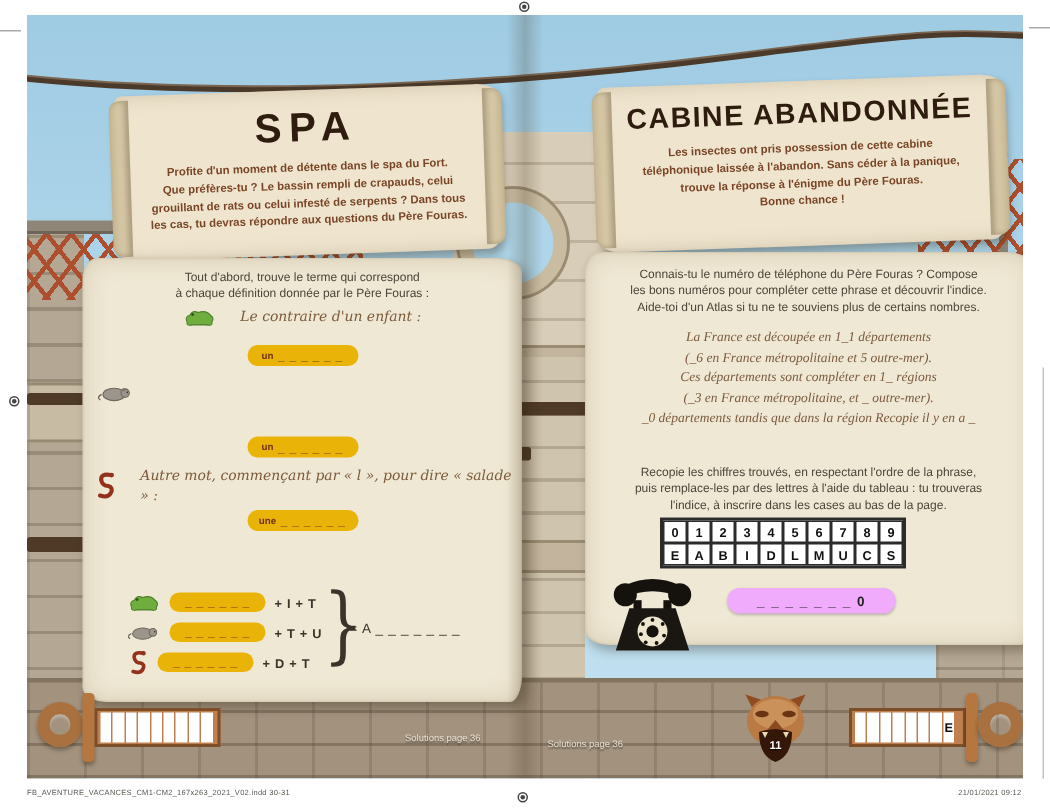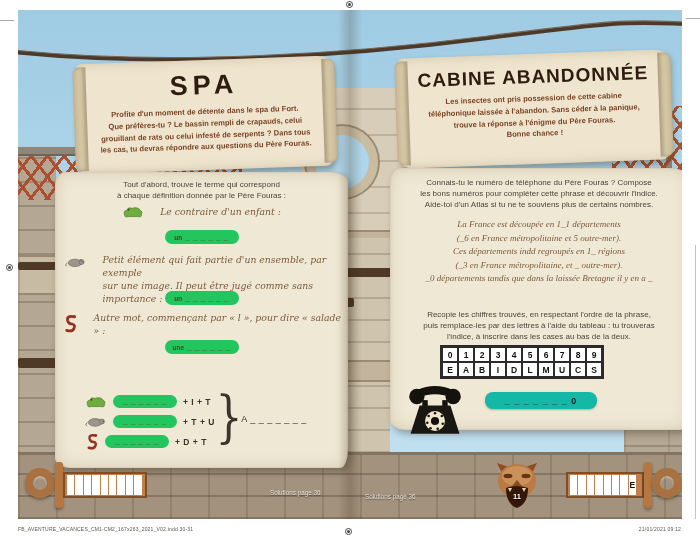--- a/index.html
+++ b/index.html
@@ -73,21 +73,21 @@
   .panel-right{left:372px;top:158px;width:298px;height:262px}
   .para{position:absolute;left:2px;right:2px;text-align:center;font-size:8px;font-weight:normal;
       color:#4c443a;line-height:1.35;white-space:pre-line}
   .cursive{font-family:"DejaVu Serif",serif;font-style:italic;color:#7c5a3c;font-size:9.3px;line-height:1.4}
   .ml{white-space:pre-line}
   .def-row{position:absolute;display:flex;align-items:center;gap:16px}
   .def1{left:0;right:0;top:33px;justify-content:center}
   .def2{left:10px;top:81px;align-items:flex-start}
   .def2 svg{margin-top:3px}
   .def3{left:8px;top:139px}
-  .pill{position:absolute;left:50%;transform:translateX(-50%);height:14px;background:#22c55e;
+  .pill{position:absolute;left:50%;transform:translateX(-50%);height:14px;background:#eab308;
       border-radius:7px;display:flex;align-items:center;justify-content:center;gap:3px}
   .pill-prefix{font-size:6.5px;font-weight:bold;color:#6d3118}
   .pill-blanks{font-size:8px;font-weight:bold;color:#6d3118;letter-spacing:0.5px}
   .pill1{top:58px;width:74px}
   .pill2{top:119px;width:74px}
   .pill3{top:168px;width:74px}
   .note{top:188px}
   .combine{position:absolute;left:30px;top:222px;display:flex;flex-direction:column;gap:5px}
   .combine-row{display:flex;align-items:center;gap:6px;height:15px}
   .combine-pill{position:static;transform:none;width:64px;height:13px}
@@ -98,21 +98,21 @@
       letter-spacing:0.5px}
 
   .riddle{position:absolute;left:4px;right:4px;top:50px;text-align:center}
   .riddle div{font-family:Liberation Serif, serif;font-style:italic;color:#7b5a3e;font-size:9px;
       line-height:13.5px}
   .digit-table{position:absolute;left:50px;top:177px;display:grid;
       grid-template-columns:repeat(10,16px);grid-auto-rows:15px;border:2px solid #2b2b2b;background:#fff}
   .digit-table div{border:1px solid #2b2b2b;display:flex;align-items:center;justify-content:center;
       font-size:8.5px;font-weight:bold;color:#111}
   .phone{position:absolute;left:16px;top:213px;width:58px;height:60px}
-  .answer-box{position:absolute;left:95px;top:224px;width:112px;height:17px;background:#14b8a6;
+  .answer-box{position:absolute;left:95px;top:224px;width:112px;height:17px;background:#f0abfc;
       border-radius:8px;box-shadow:0 1px 2px rgba(0,0,0,.25);display:flex;align-items:center;
       justify-content:center;font-size:9px;font-weight:bold;color:#222;letter-spacing:1px}
 
   
   .tiger{position:absolute;width:46px;height:50px}
   .tiger-left{left:141px;top:450px}
   .tiger-right{left:476px;top:450px}
   .page-number{position:absolute;left:0;right:0;bottom:9px;text-align:center;font-size:7.5px;
       font-weight:bold;color:#fff;text-shadow:0 1px 1px #000}
   .sword{position:absolute}
@@ -210,22 +210,20 @@
       </div>
 
       <div class="def-row def2">
         <svg width="24" height="13" viewBox="0 0 26 13">
           <path d="M3,7 Q-1,9 2,11" fill="none" stroke="#6e675c" stroke-width="1"></path>
           <ellipse cx="12" cy="7" rx="8" ry="4.5" fill="#9b958c" stroke="#6e675c" stroke-width="0.8"></ellipse>
           <circle cx="20" cy="6" r="3" fill="#9b958c" stroke="#6e675c" stroke-width="0.8"></circle>
           <circle cx="19" cy="3.5" r="1.2" fill="#7d766b"></circle>
           <circle cx="21.5" cy="5.5" r="0.6" fill="#2c2822"></circle>
         </svg>
-        <span class="cursive ml">Petit élément qui fait partie d'un ensemble, par exemple
-sur une image. Il peut être jugé comme sans importance :</span>
       </div>
       <div class="pill pill2">
         <span class="pill-prefix">un</span>
         <span class="pill-blanks">_ _ _ _ _ _</span>
       </div>
 
       <div class="def-row def3">
         <svg width="15" height="20" viewBox="0 0 16 22">
           <path d="M12,3 Q4,1.5 5,7 Q6,11 10,11 Q14,12 12,16 Q10,20 4,18" fill="none" stroke="#93321c" stroke-width="3" stroke-linecap="round"></path>
           <circle cx="12.5" cy="3" r="1.8" fill="#93321c"></circle>
@@ -277,28 +275,28 @@
     </div>
 
     <div class="panel panel-right">
       <div class="para" style="top:10px">Connais-tu le numéro de téléphone du Père Fouras ? Compose
 les bons numéros pour compléter cette phrase et découvrir l'indice.
 Aide-toi d'un Atlas si tu ne te souviens plus de certains nombres.</div>
 
       <div class="riddle">
         <div>La France est découpée en 1_1 départements</div>
         <div>(_6 en France métropolitaine et 5 outre-mer).</div>
-        <div>Ces départements indd regroupés en 1_ régions</div>
+        <div>Ces départements sont compléter en 1_ régions</div>
         <div>(_3 en France métropolitaine, et _ outre-mer).</div>
-        <div>_0 départements tandis que dans la laissée Bretagne il y en a _</div>
+        <div>_0 départements tandis que dans la région Recopie il y en a _</div>
       </div>
 
       <div class="para" style="top:142px">Recopie les chiffres trouvés, en respectant l'ordre de la phrase,
 puis remplace-les par des lettres à l'aide du tableau : tu trouveras
-l'indice, à inscrire dans les cases au bas de la deux.</div>
+l'indice, à inscrire dans les cases au bas de la page.</div>
 
       <div class="digit-table">
         <div>0</div>
         <div>1</div>
         <div>2</div>
         <div>3</div>
         <div>4</div>
         <div>5</div>
         <div>6</div>
         <div>7</div>

